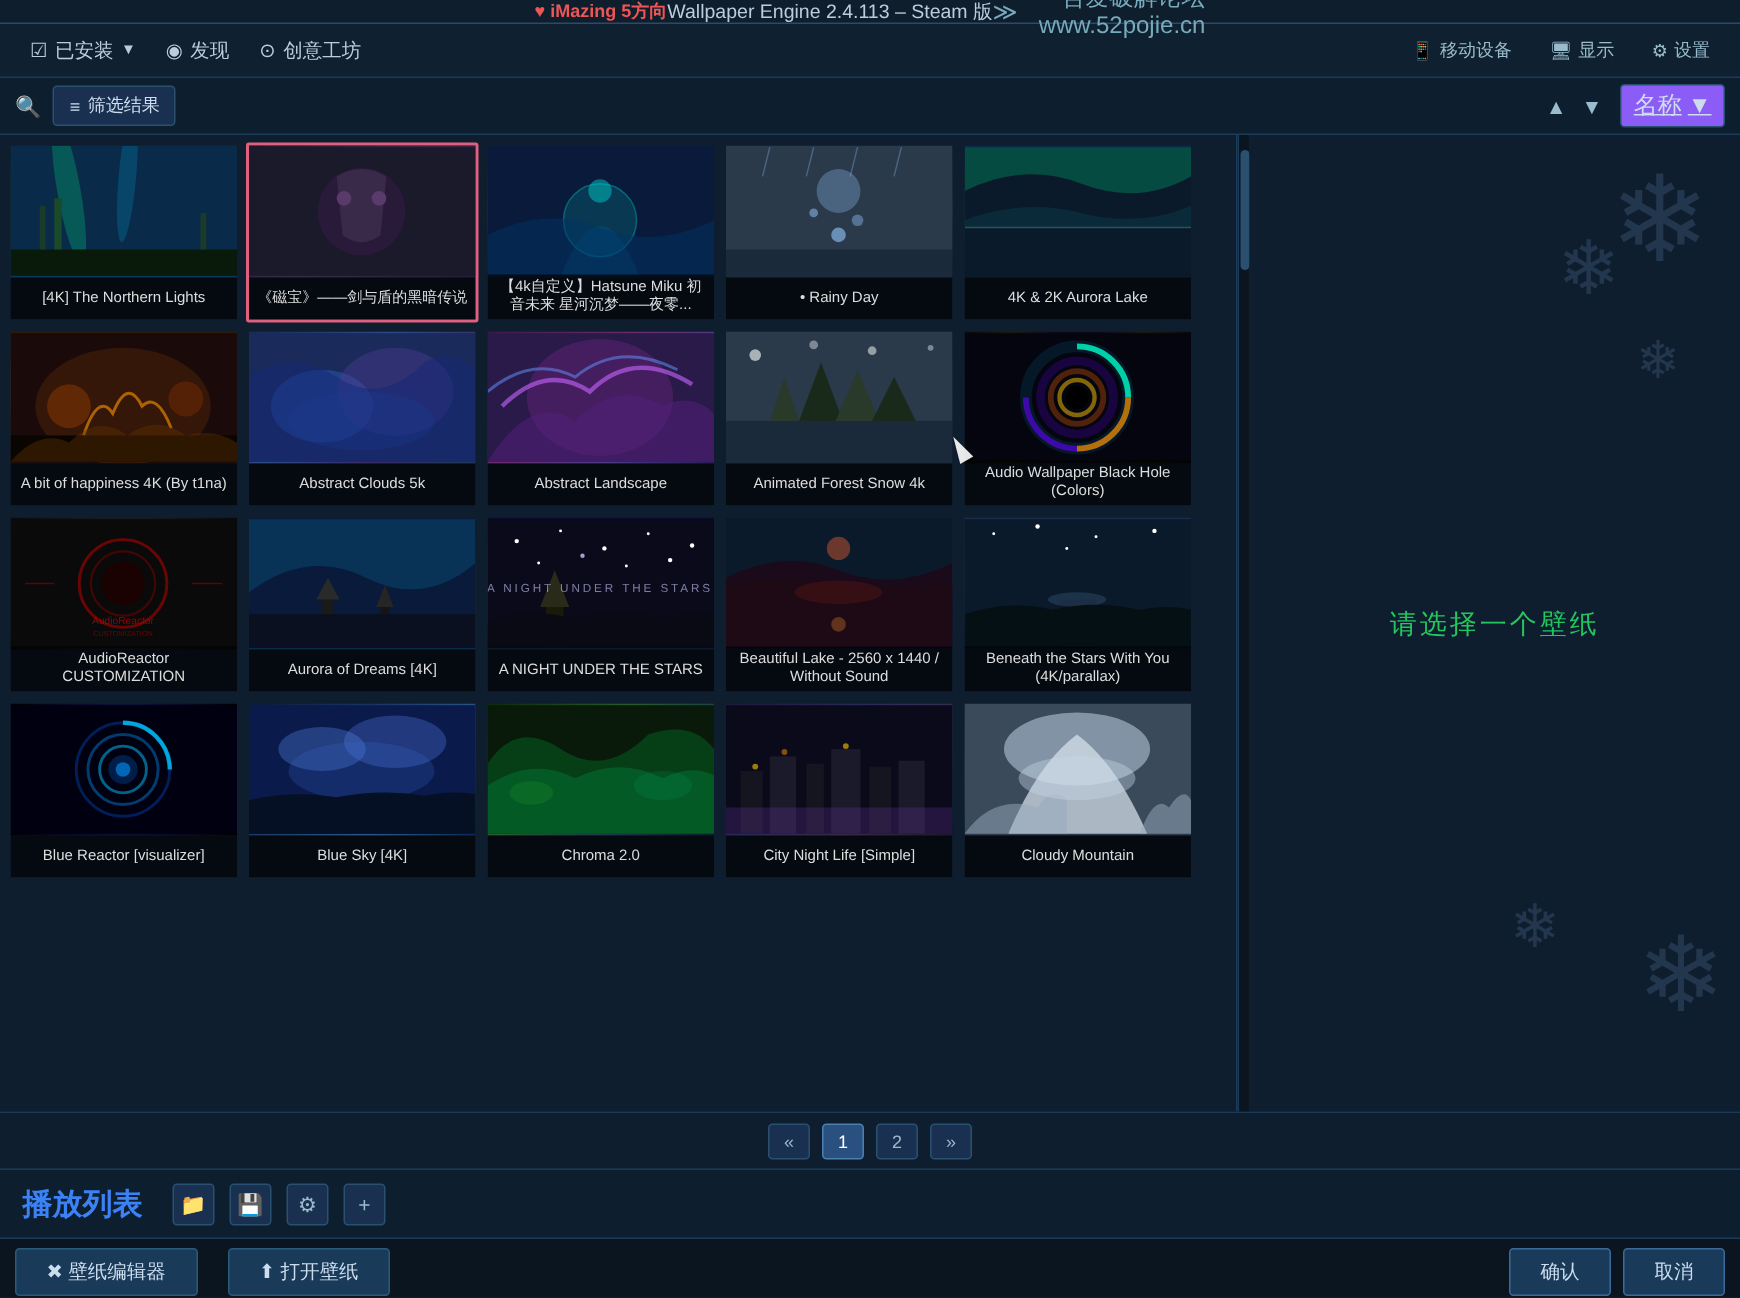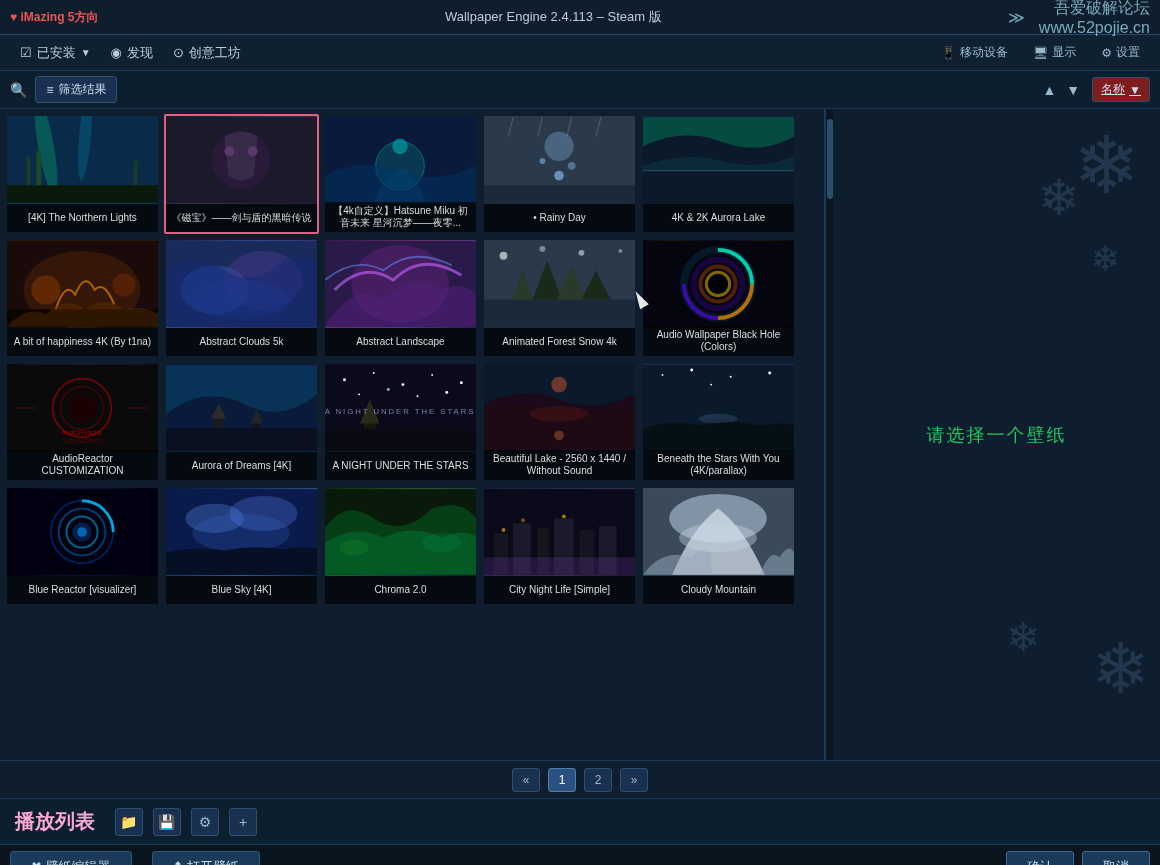--- a/index.html
+++ b/index.html
@@ -8,25 +8,25 @@
       height: 865px;
       background: #1a2a3a;
       font-family: 'Microsoft YaHei', Arial, sans-serif;
       color: #cde;
       overflow: hidden;
       position: relative;
     }
 
     
     #titlebar {
-      height: 35px;
+      height: 16px;
       background: #0f1e2d;
       display: flex;
       align-items: center;
-      justify-content: space-between;
+      justify-content: center;
       padding: 0 10px;
       border-bottom: 1px solid #2a4a6a;
     }
     #titlebar .left-logo {
       color: #e55;
       font-size: 12px;
       font-weight: bold;
     }
     #titlebar .title {
       font-size: 13px;
@@ -132,24 +132,24 @@
       cursor: pointer;
       color: #9bc;
       font-size: 14px;
       padding: 2px 4px;
     }
     .sort-dropdown {
       display: flex;
       align-items: center;
       gap: 4px;
       padding: 3px 8px;
-      background: #7f1d1d;
+      background: #8b5cf6;
       border: 1px solid #2a5070;
       color: #cde;
-      font-size: 12px;
+      font-size: 16px;
       border-radius: 3px;
       cursor: pointer;
       text-decoration: underline;
     }
 
     
     #main {
       display: flex;
       height: calc(865px - 30px - 36px - 38px - 60px - 50px);
       position: relative;
@@ -286,21 +286,21 @@
       background: #0d1e2e;
       display: flex;
       align-items: center;
       padding: 0 15px;
       gap: 10px;
       border-top: 1px solid #1a3a5a;
     }
     .playlist-title {
       font-size: 20px;
       font-weight: bold;
-      color: #f9a8d4;
+      color: #3b82f6;
       margin-right: 10px;
     }
     .playlist-icon-btn {
       width: 28px;
       height: 28px;
       background: #1a3050;
       border: 1px solid #2a5070;
       border-radius: 3px;
       display: flex;
       align-items: center;

